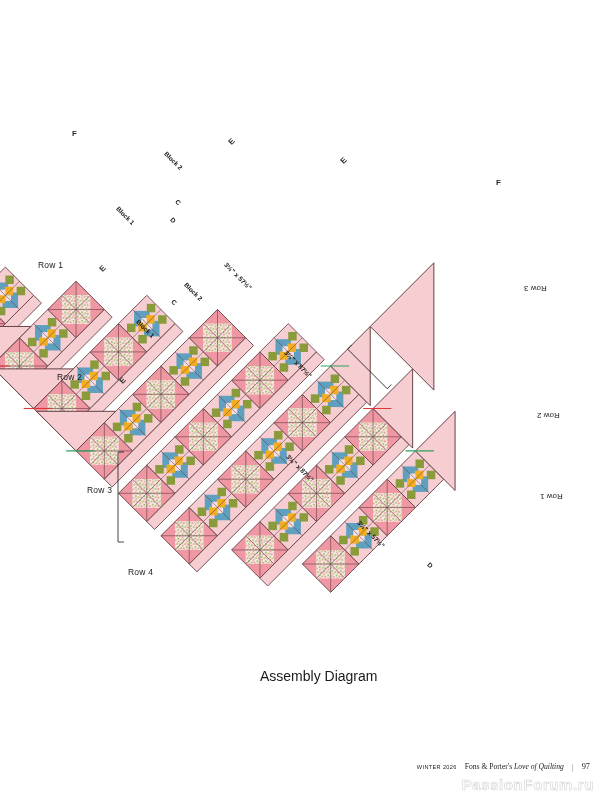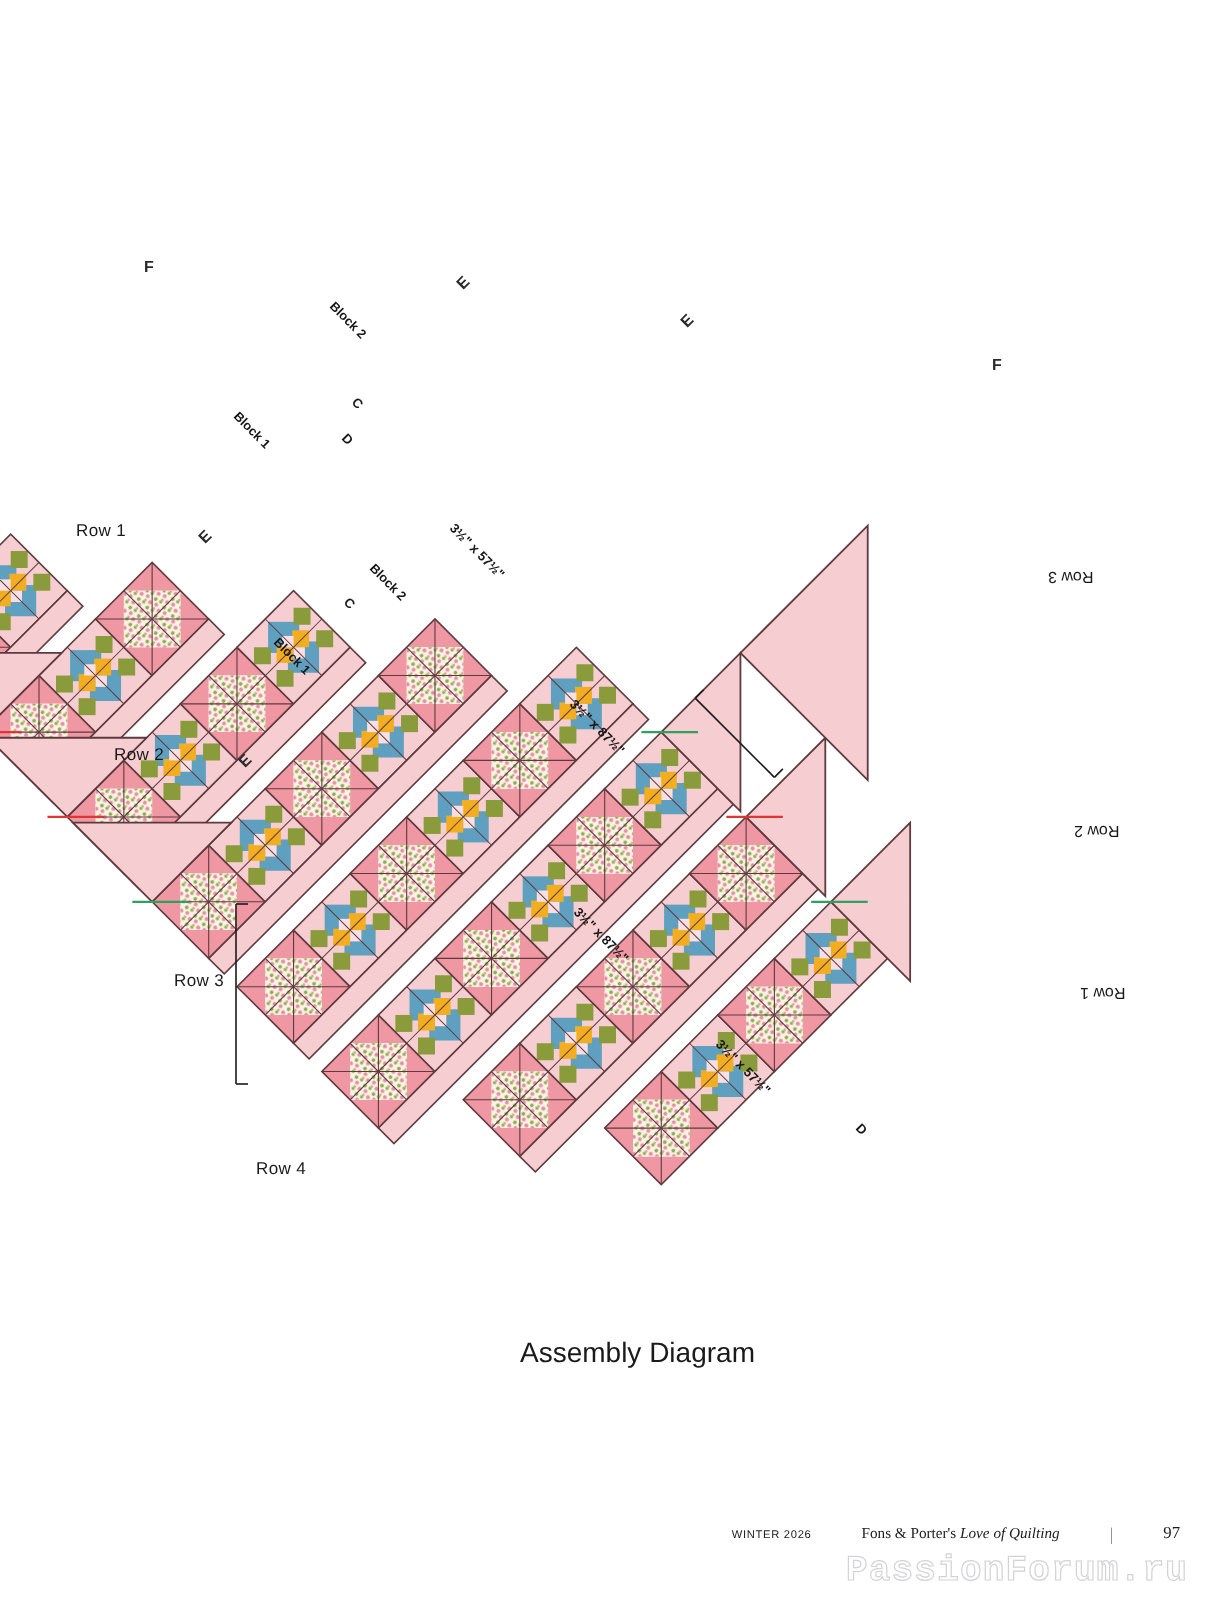--- a/index.html
+++ b/index.html
@@ -21,29 +21,29 @@
 
   .blk-label{font-size:6.4px;font-weight:bold;color:#171717;
              transform:rotate(45deg);transform-origin:left top;}
   .sash-label{font-size:6.6px;font-weight:bold;color:#171717;
               transform:rotate(45deg);transform-origin:left top;}
   .sash-letter{font-size:6.6px;font-weight:bold;color:#171717;
                transform:rotate(45deg);transform-origin:left top;}
 
   
   #footer{position:absolute;left:0;bottom:0;width:616px;height:46px;}
-  .foot-line{position:absolute;right:26px;top:8px;display:flex;align-items:baseline;gap:25px;
+  .foot-line{position:absolute;right:26px;top:8px;display:flex;align-items:baseline;gap:8px;
              font-family:"Liberation Serif",serif;font-size:7.2px;color:#1c1c1c;}
   .foot-issue{font-family:"Liberation Sans",sans-serif;font-size:5.6px;letter-spacing:.35px;}
   .foot-brand{font-size:7.6px;}
   .foot-brand i{font-style:italic;}
   .foot-sep{color:#8a8a8a;font-size:9px;line-height:1;position:relative;top:1px;}
   .foot-page{font-size:8.4px;}
-  .watermark{position:absolute;right:22px;top:22px;font-size:18px;
-             font-family:Liberation Mono, monospace;font-weight:bold;letter-spacing:.6px;
+  .watermark{position:absolute;right:22px;top:22px;font-size:15px;
+             font-family:Liberation Sans, sans-serif;font-weight:bold;letter-spacing:.6px;
              color:transparent;-webkit-text-stroke:.6px rgba(160,160,168,.55);
              opacity:.85;}
 </style>
 </head>
 <body>
 
 <div id="stage">
 
   <svg id="diagram" viewBox="0 0 616 800">
     <defs>
@@ -239,21 +239,21 @@
     <g stroke="#1a1a1a" stroke-width="0.8" fill="none">
       <line x1="118" y1="452" x2="118" y2="542"></line>
       <line x1="118" y1="452" x2="124" y2="452"></line>
       <line x1="118" y1="542" x2="124" y2="542"></line>
     </g>
   </svg>
 
   <div class="lbl row-label" style="left:38px;  top:260px;">Row 1</div>
   <div class="lbl row-label" style="left:57px;  top:372px;">Row 2</div>
   <div class="lbl row-label" style="left:87px;  top:485px;">Row 3</div>
-  <div class="lbl row-label" style="left:128px; top:567px;margin-top:12px;">Row 4</div>
+  <div class="lbl row-label" style="left:128px; top:567px;">Row 4</div>
 
   <div class="lbl row-label-right" style="left:524px; top:284px;">Row 3</div>
   <div class="lbl row-label-right" style="left:537px; top:411px;">Row 2</div>
   <div class="lbl row-label-right" style="left:540px; top:492px;">Row 1</div>
 
   <div class="lbl tri-letter" style="left:72px;  top:129px;">F</div>
   <div class="lbl tri-letter" style="left:496px; top:178px;">F</div>
 
   <div class="lbl tri-letter rot" style="left:229px; top:137px;">E</div>
   <div class="lbl tri-letter rot" style="left:341px; top:156px;">E</div>

